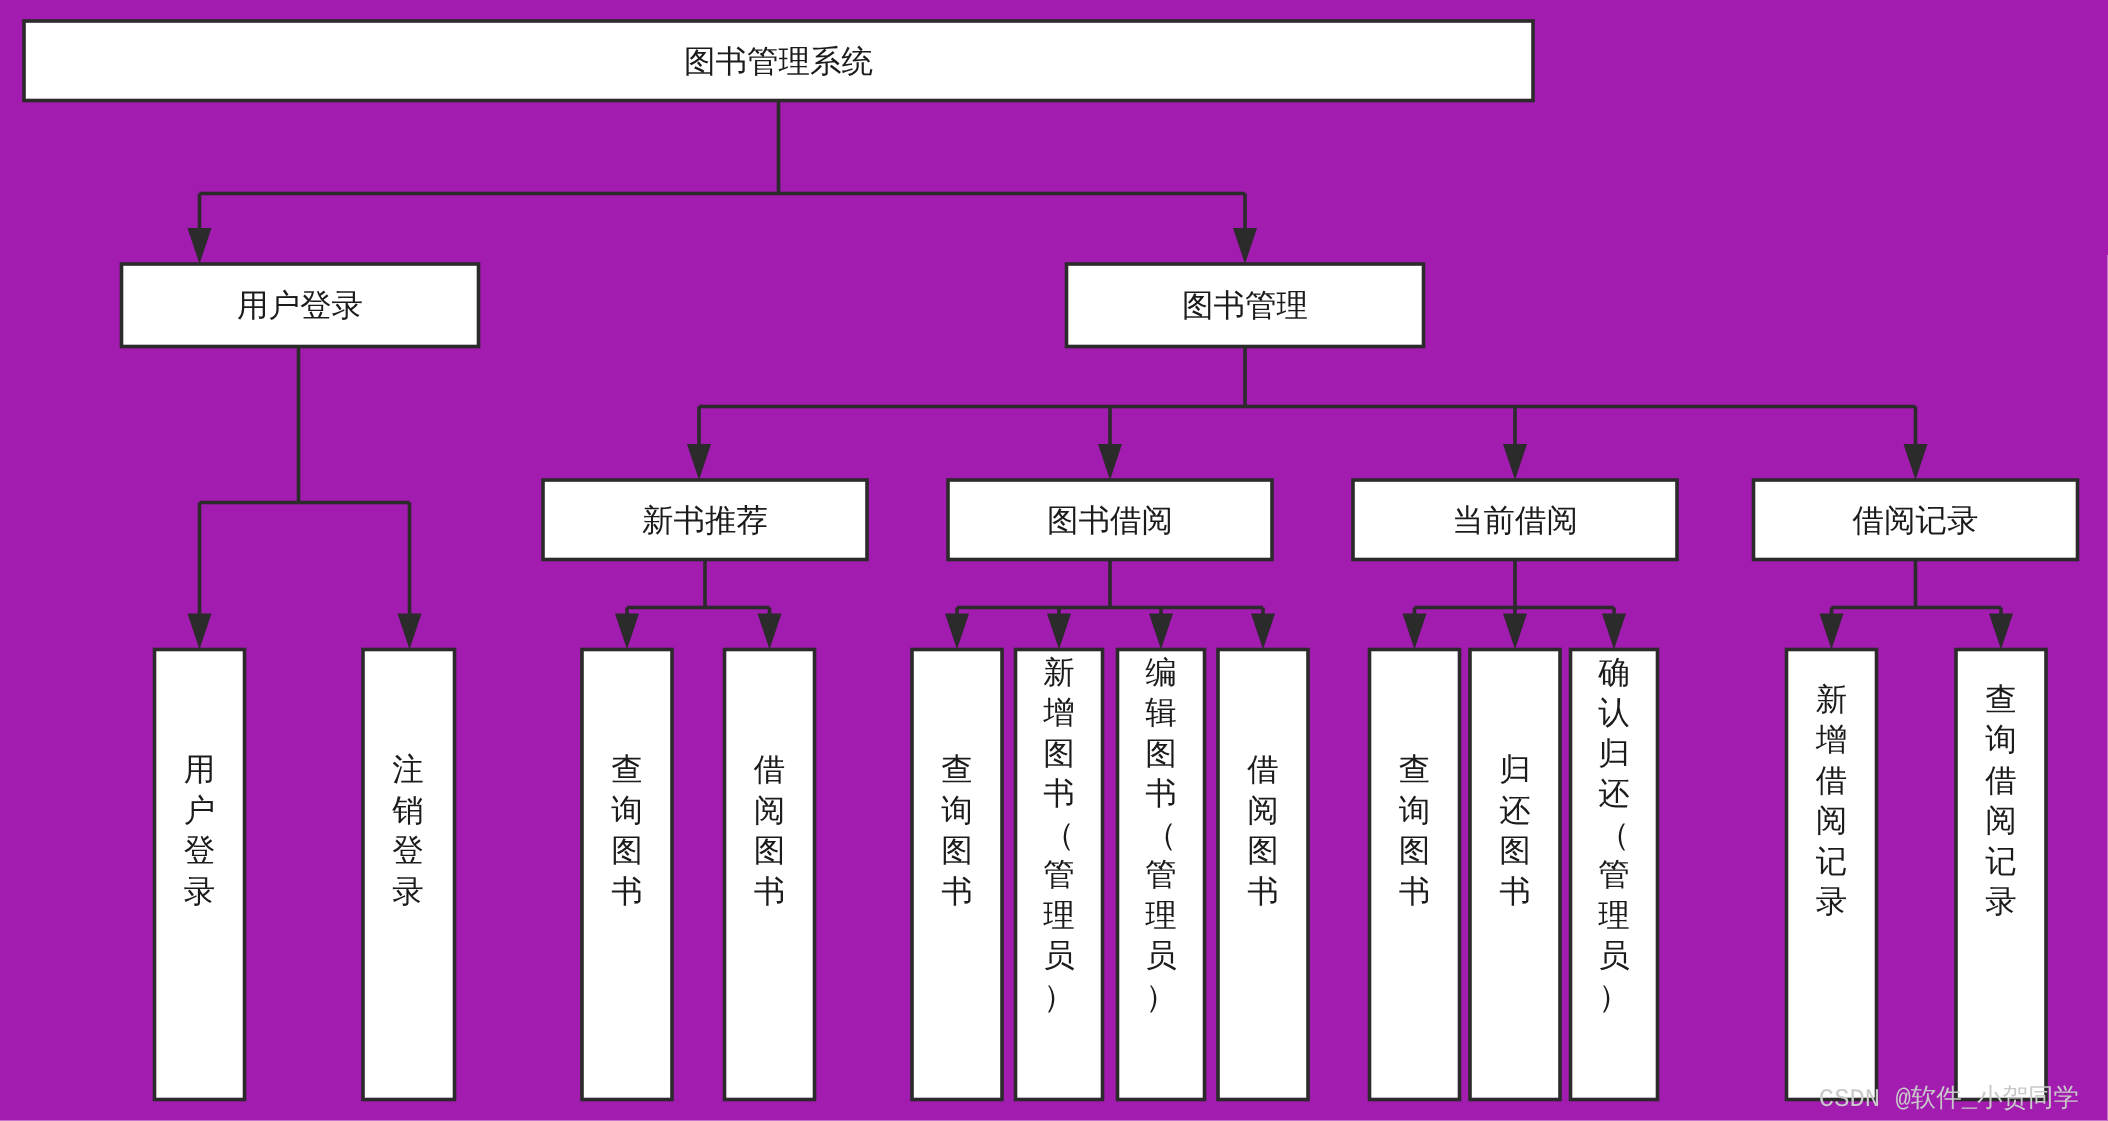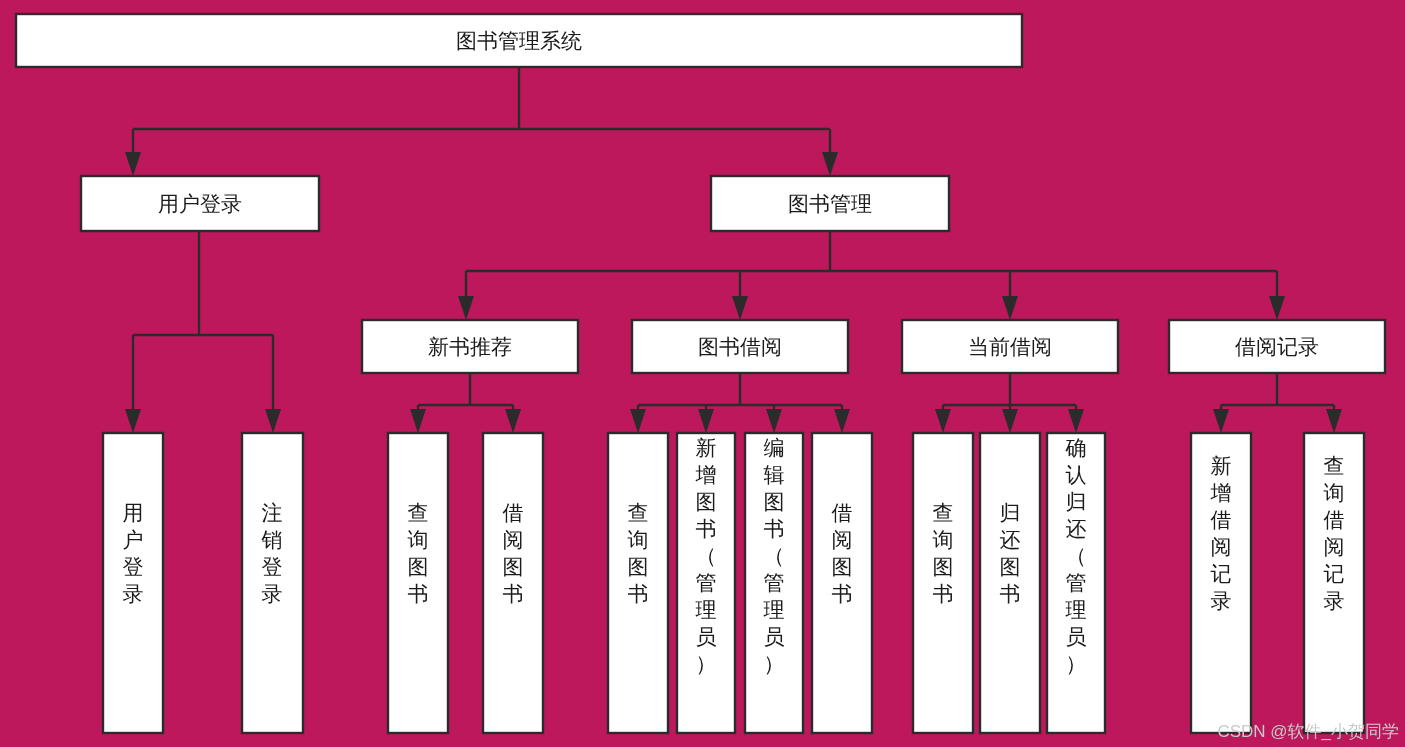--- a/index.html
+++ b/index.html
@@ -10,21 +10,21 @@
   body {
     width: 1405px;
     height: 747px;
     font-family: "DejaVu Sans", "Liberation Sans", sans-serif;
     overflow: hidden;
   }
   #diagram-root {
     position: relative;
     width: 1405px;
     height: 747px;
-    background: #be185d;
+    background: #a21caf;
   }
   svg#tree-svg {
     position: absolute;
     left: 0;
     top: 0;
     width: 1405px;
     height: 747px;
     display: block;
   }
   .node-box {
@@ -50,25 +50,25 @@
     dominant-baseline: middle;
   }
   .node-label-v {
     fill: #1b1b1b;
     font-family: "DejaVu Sans", "Liberation Sans", sans-serif;
     font-size: 21px;
     text-anchor: middle;
   }
   .watermark-text {
     position: absolute;
-    right: 6px;
+    right: 19px;
     bottom: 4px;
     color: #c9c9c9;
     font-size: 17px;
-    font-family: Liberation Sans, sans-serif;
+    font-family: Liberation Mono, monospace;
     white-space: nowrap;
     user-select: none;
   }
 </style>
 </head>
 <body>
 
 <div id="diagram-root">
 
   <svg id="tree-svg" viewBox="0 0 1405 747">

